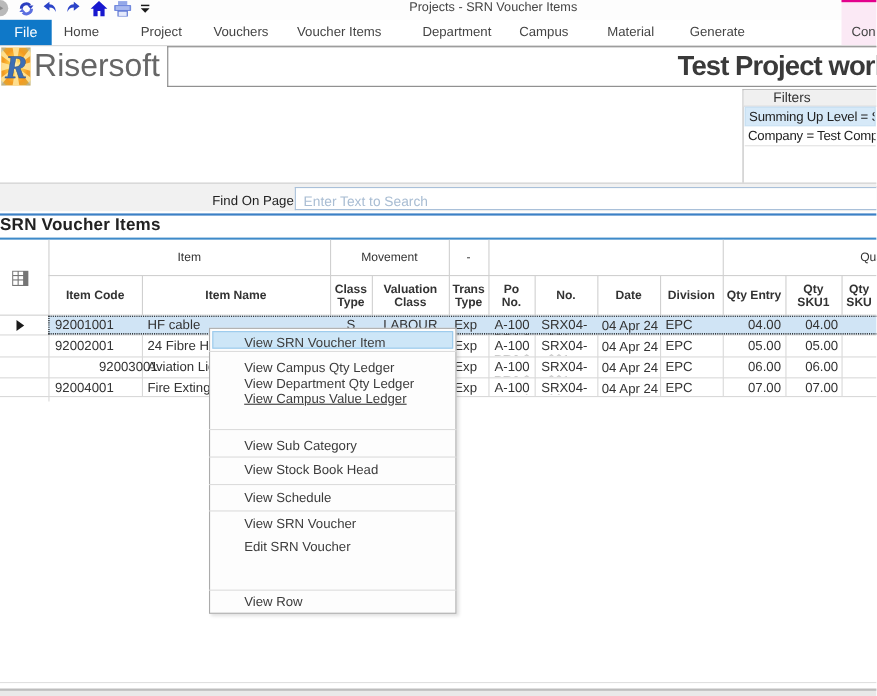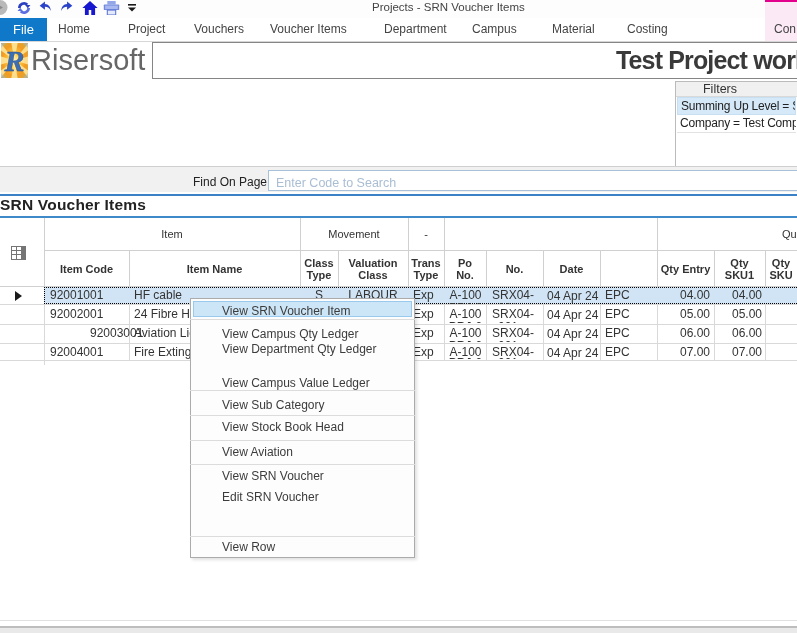--- a/index.html
+++ b/index.html
@@ -68,21 +68,21 @@
   <div class="hline" style="left:0;top:41px;width:797px;background:#d6d6d6;"></div>
   <div class="abs" style="left:0;top:18px;width:47px;height:23px;background:#0f78c8;color:#fff;font-size:13px;text-align:center;line-height:23px;">File</div>
   <div class="abs tabs" style="top:18px;left:0;width:797px;height:23px;font-size:12px;color:#444;">
     <span class="abs" style="left:58px;line-height:23px;">Home</span>
     <span class="abs" style="left:128px;line-height:23px;">Project</span>
     <span class="abs" style="left:194px;line-height:23px;">Vouchers</span>
     <span class="abs" style="left:270px;line-height:23px;">Voucher Items</span>
     <span class="abs" style="left:384px;line-height:23px;">Department</span>
     <span class="abs" style="left:472px;line-height:23px;">Campus</span>
     <span class="abs" style="left:552px;line-height:23px;">Material</span>
-    <span class="abs" style="left:627px;line-height:23px;">Costing</span>
+    <span class="abs" style="left:627px;line-height:23px;">Generate</span>
     <span class="abs" style="left:716px;line-height:23px;margin-top:40px;">Enterprise</span>
   </div>
 
   <div class="abs" style="left:765px;top:0;width:32px;height:41px;background:#fbe9f5;border-top:2px solid #e3008c;"></div>
   <div class="abs" style="left:774px;top:18px;width:23px;height:23px;font-size:12px;color:#444;line-height:23px;">Con</div>
 
   <div class="abs" id="logo" style="left:1px;top:43px;width:27px;height:35px;overflow:hidden;">
     <svg width="27" height="35" viewBox="0 0 27 35">
       <defs>
         <radialGradient id="sun" cx="48%" cy="50%" r="62%">
@@ -118,21 +118,21 @@
 
   <div class="abs" style="left:675px;top:81px;width:122px;height:89px;background:#fff;border:1px solid #bbb;border-right:none;"></div>
   <div class="abs" style="left:676px;top:82px;width:121px;height:15px;background:#f0f0f0;border-bottom:1px solid #d9d9d9;"></div>
   <div class="abs" style="left:676px;top:82px;width:88px;height:15px;font-size:12.5px;color:#333;text-align:center;line-height:15px;">Filters</div>
   <div class="abs" style="left:677px;top:97px;width:119px;height:18px;background:#d6e9f8;border:1px solid #c6dff2;font-size:12px;letter-spacing:-0.2px;color:#222;line-height:17px;padding-left:3px;white-space:nowrap;overflow:hidden;">Summing Up Level = Sub Pro</div>
   <div class="abs" style="left:677px;top:115px;width:119px;height:18px;background:#fff;border-bottom:1px solid #e2e2e2;font-size:12px;letter-spacing:-0.2px;color:#222;line-height:17px;padding-left:3px;white-space:nowrap;overflow:hidden;">Company = Test Company 1</div>
 
   <div class="abs" style="left:0;top:166px;width:797px;height:26px;background:#f1f1f1;border-top:1px solid #cfcfcf;"></div>
   <div class="abs" style="left:193px;top:175px;width:80px;height:14px;font-size:12px;color:#222;">Find On Page</div>
   <div class="abs" style="left:268px;top:170px;width:529px;height:21px;background:#fff;border:1px solid #a9c0d9;border-right:none;"></div>
-  <div class="abs" style="left:276px;top:176px;width:200px;height:14px;font-size:12.5px;color:#a9bdd3;">Enter Code to Search</div>
+  <div class="abs" style="left:276px;top:176px;width:200px;height:14px;font-size:12.5px;color:#a9bdd3;">Enter Text to Search</div>
   <div class="abs" style="left:0;top:194px;width:797px;height:2px;background:#3c80c5;"></div>
 
   <div class="abs" style="left:0px;top:196px;width:300px;height:17px;font-size:15.5px;letter-spacing:0.2px;font-weight:bold;color:#222;">SRN Voucher Items</div>
   <div class="abs" style="left:0;top:216px;width:797px;height:2px;background:#3e8ac9;"></div>
 
   <div class="abs" style="left:0;top:218px;width:797px;height:69px;background:#fff;"></div>
 
   <div class="hline" style="left:44px;top:250px;width:753px;background:#d0d0d0;"></div>
 
   <div class="hline" style="left:0;top:286px;width:797px;background:#d0d0d0;"></div>
@@ -182,20 +182,23 @@
       <span>Trans<br>Type</span>
     </div>
   <div class="abs shead" style="left:444px;top:250px;width:42px;">
       <span>Po<br>No.</span>
     </div>
   <div class="abs shead" style="left:486px;top:250px;width:57px;">
       <span>No.</span>
     </div>
   <div class="abs shead" style="left:543px;top:250px;width:57px;">
       <span>Date</span>
+    </div>
+  <div class="abs shead" style="left:600px;top:250px;width:57px;">
+      <span>Division</span>
     </div>
   <div class="abs shead" style="left:657px;top:250px;width:57px;">
       <span>Qty Entry</span>
     </div>
   <div class="abs shead" style="left:714px;top:250px;width:51px;">
       <span>Qty<br>SKU1</span>
     </div>
   <div class="abs shead" style="left:765px;top:250px;width:32px;">
       <span>Qty<br>SKU</span>
     </div>
@@ -280,27 +283,27 @@
     <div class="cell" style="left:657px;top:344.5px;width:53px;text-align:right;">07.00</div>
     <div class="cell" style="left:714px;top:344.5px;width:48px;text-align:right;">07.00</div>
   </div>
 
   <div class="abs" id="menu" style="left:190px;top:298px;width:225px;height:260px;background:#fdfdfd;border:1px solid #ababab;box-shadow:2px 2px 3px rgba(0,0,0,0.12);"></div>
   <div class="abs" style="left:193px;top:301px;width:219px;height:16px;background:#cde6f7;border:1px solid #99c9ec;"></div>
   <div class="mitem" style="top:303.5px;">View SRN Voucher Item</div>
   <div class="msep" style="top:319px;"></div>
   <div class="mitem" style="top:326.5px;">View Campus Qty Ledger</div>
   <div class="mitem" style="top:342px;">View Department Qty Ledger</div>
-  <div class="mitem" style="top:376px;">View Campus Value Ledger</div>
+  <div class="mitem" style="top:355px;text-decoration:underline;">View Campus Value Ledger</div>
   <div class="msep" style="top:390px;"></div>
   <div class="mitem" style="top:397.5px;">View Sub Category</div>
   <div class="msep" style="top:415px;"></div>
   <div class="mitem" style="top:419.5px;">View Stock Book Head</div>
   <div class="msep" style="top:440px;"></div>
-  <div class="mitem" style="top:444.5px;">View Aviation</div>
+  <div class="mitem" style="top:444.5px;">View Schedule</div>
   <div class="msep" style="top:464px;"></div>
   <div class="mitem" style="top:469px;">View SRN Voucher</div>
   <div class="mitem" style="top:489.5px;">Edit SRN Voucher</div>
   <div class="msep" style="top:536px;"></div>
   <div class="mitem" style="top:539.5px;">View Row</div>
 
   <div class="hline" style="left:0;top:620px;width:797px;background:#e0e0e0;"></div>
   <div class="abs" style="left:0;top:626px;width:797px;height:7px;background:#e9e9e9;border-top:2px solid #bdbdbd;"></div>
 
 </div>

